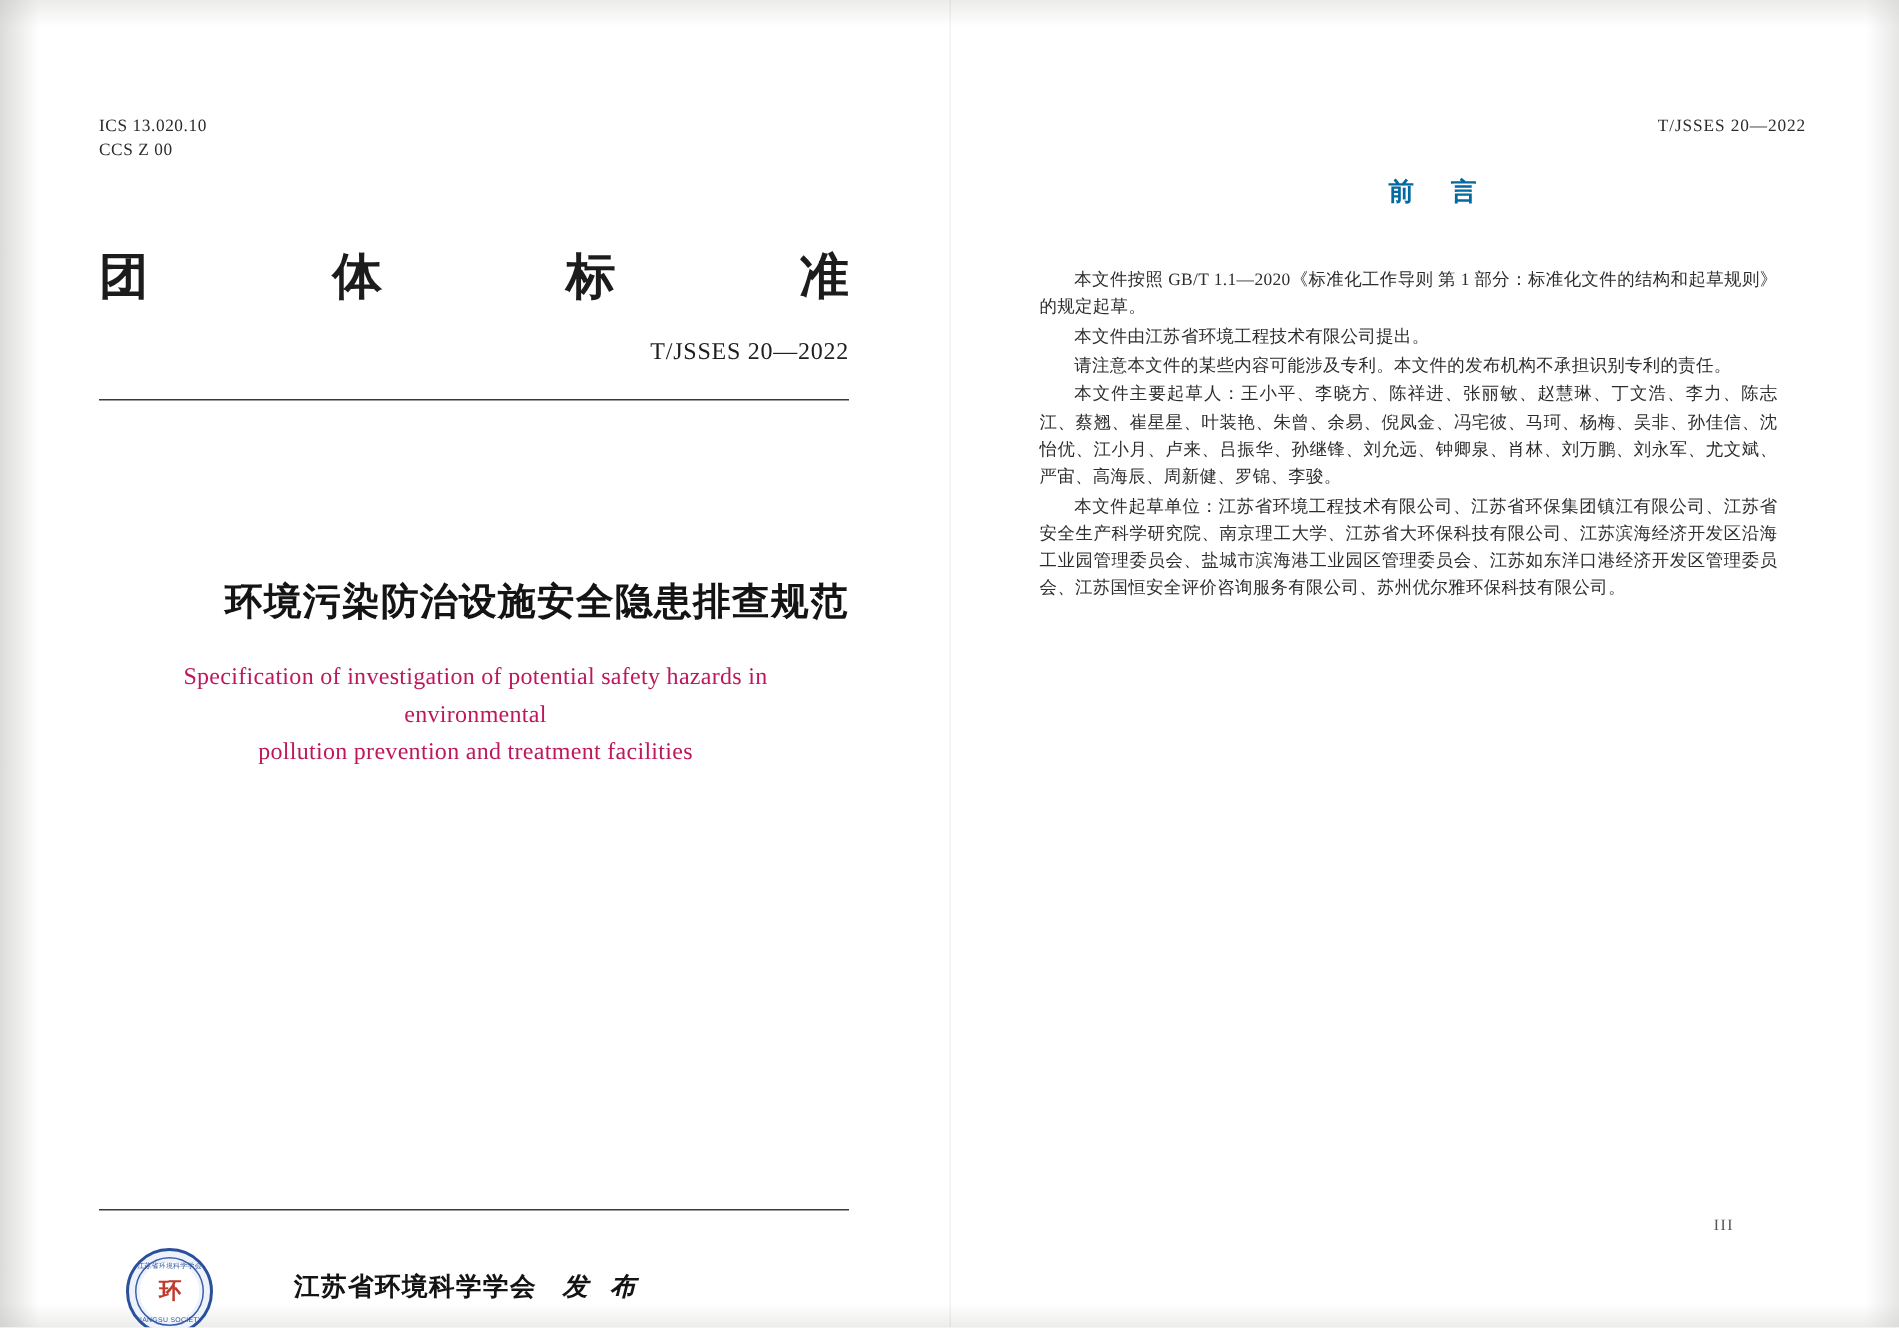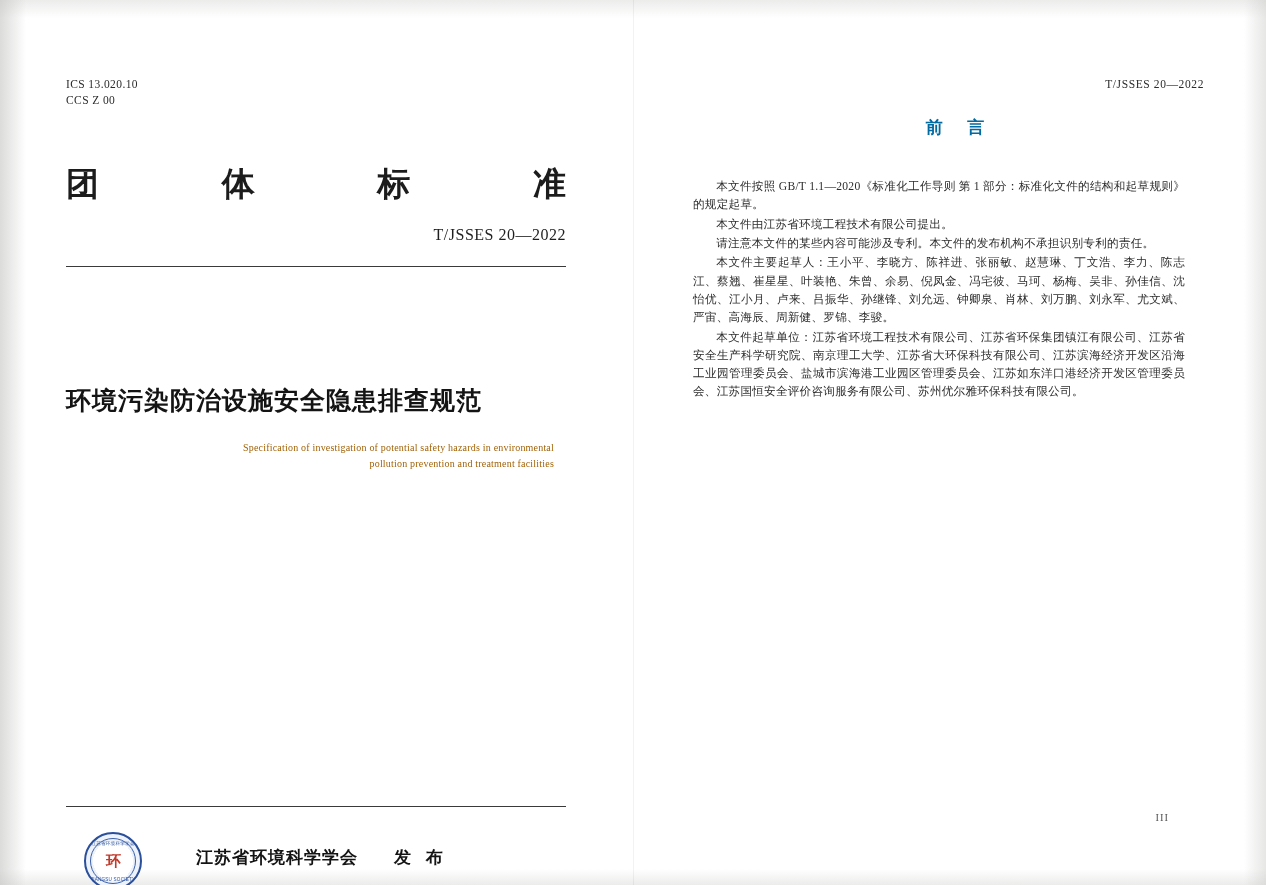--- a/index.html
+++ b/index.html
@@ -85,36 +85,36 @@
     top: 222px;
     width: 500px;
     border-top: 1.6px solid #3a3a3a;
   }
 
   .cn-title {
     position: absolute;
     left: 66px;
     top: 340px;
     width: 500px;
-    text-align: left;
+    text-align: right;
     font-family: Liberation Mono, monospace;
     font-weight: bold;
     font-size: 25px;
     color: #141414;
     letter-spacing: 1px;
   }
   .en-title {
     position: absolute;
     left: 80px;
     top: 396px;
     width: 474px;
-    text-align: right;
-    font-family: "Liberation Serif", serif;
-    font-size: 10px;
-    color: #a16207;
+    text-align: center;
+    font-family: "Liberation Serif", serif;
+    font-size: 16px;
+    color: #be185d;
     line-height: 1.55;
     letter-spacing: 0.2px;
   }
 
   .date-row {
     position: absolute;
     left: 66px;
     top: 740px;
     width: 500px;
     display: flex;
@@ -184,27 +184,28 @@
     left: 130px;
     top: 14px;
     font-family: "Liberation Sans", sans-serif;
     font-weight: bold;
     font-size: 17px;
     color: #141414;
     letter-spacing: 1px;
   }
   .publisher-verb {
     position: absolute;
-    left: 328px;
+    left: 309px;
     top: 14px;
     font-family: "Liberation Sans", sans-serif;
     font-weight: bold;
     font-size: 17px;
     color: #141414;
     letter-spacing: 5px;
+    font-style: italic;
   }
 
   
   .foreword {
     position: absolute;
     left: 633px; top: 0;
     width: 633px; height: 885px;
   }
   .fw-header {
     position: absolute;
@@ -239,21 +240,21 @@
     color: #2d2d2d;
     text-align: justify;
     letter-spacing: 0.25px;
   }
   .fw-body p {
     margin: 0 0 1px 0;
     text-indent: 2em;
   }
   .page-num {
     position: absolute;
-    right: 97px;
+    right: 110px;
     top: 812px;
     font-family: "Liberation Serif", serif;
     font-size: 10.5px;
     color: #555;
     letter-spacing: 1px;
     text-align: right;
   }
 </style>
 </head>
 <body>

